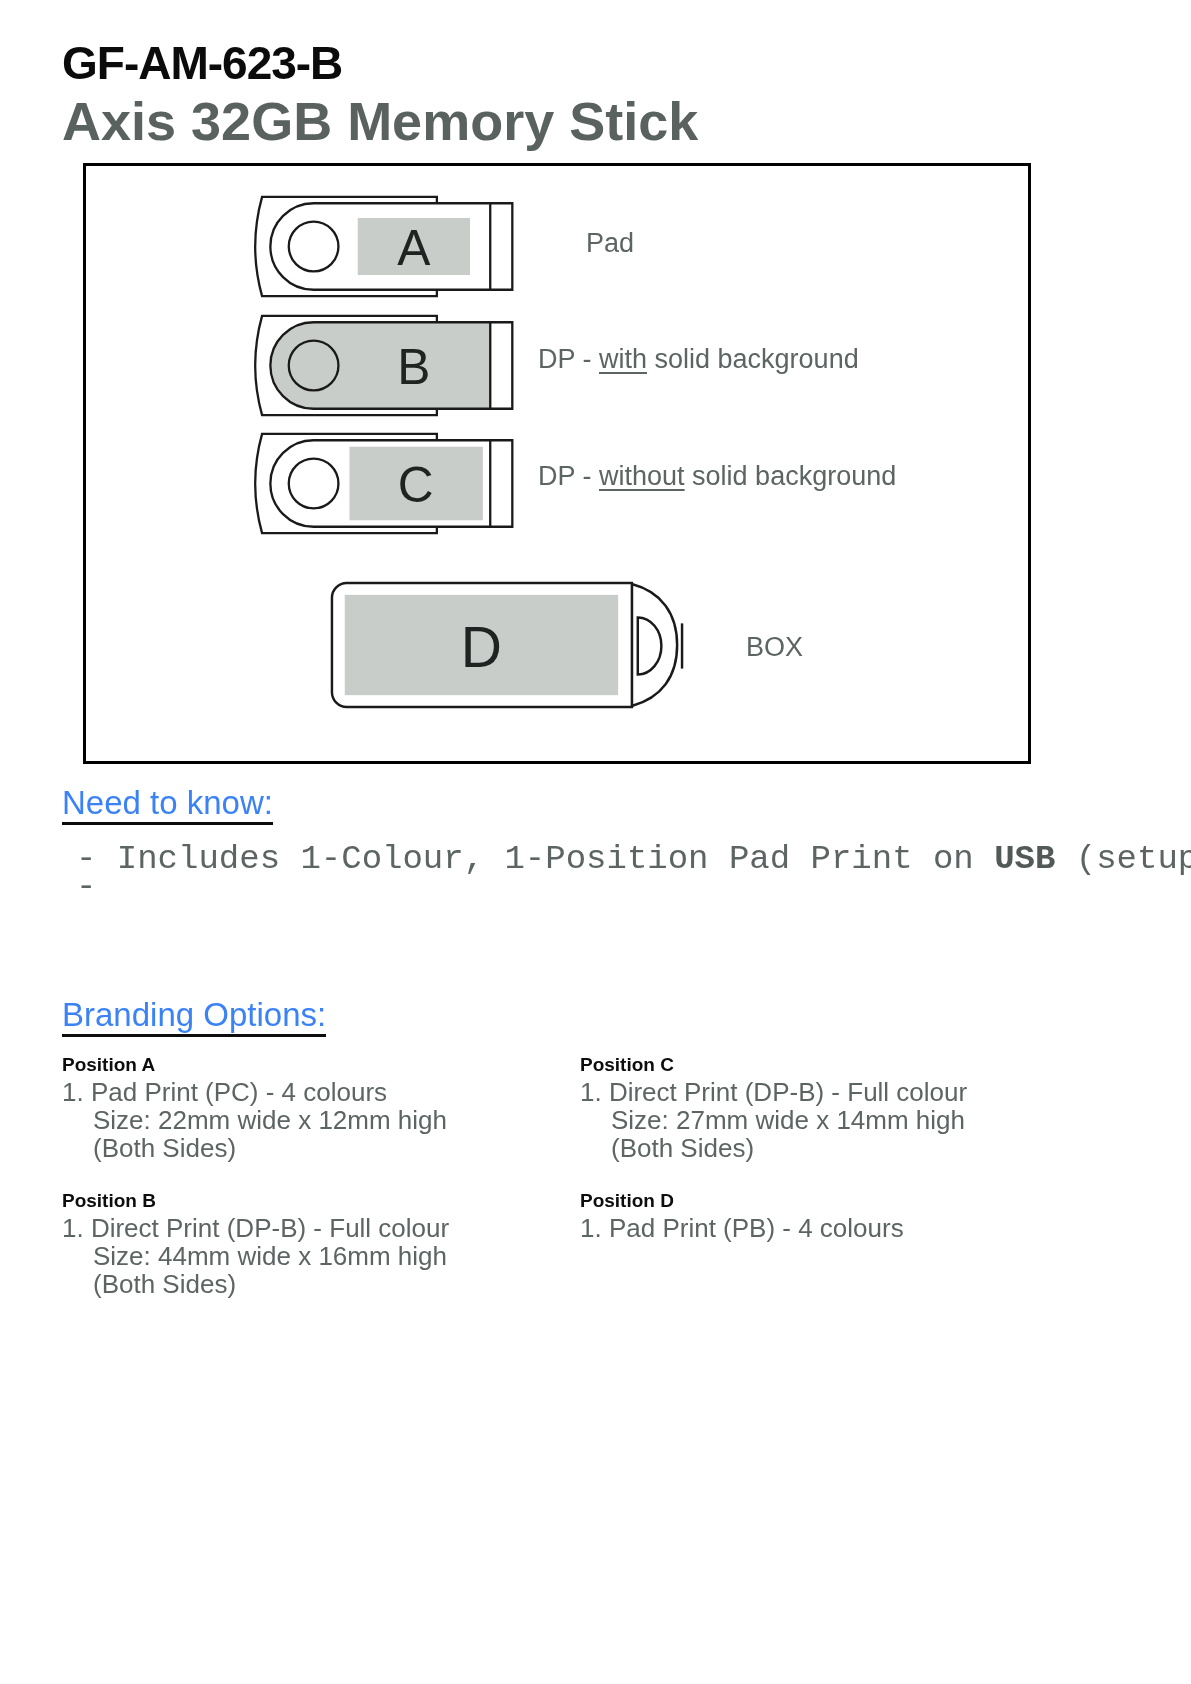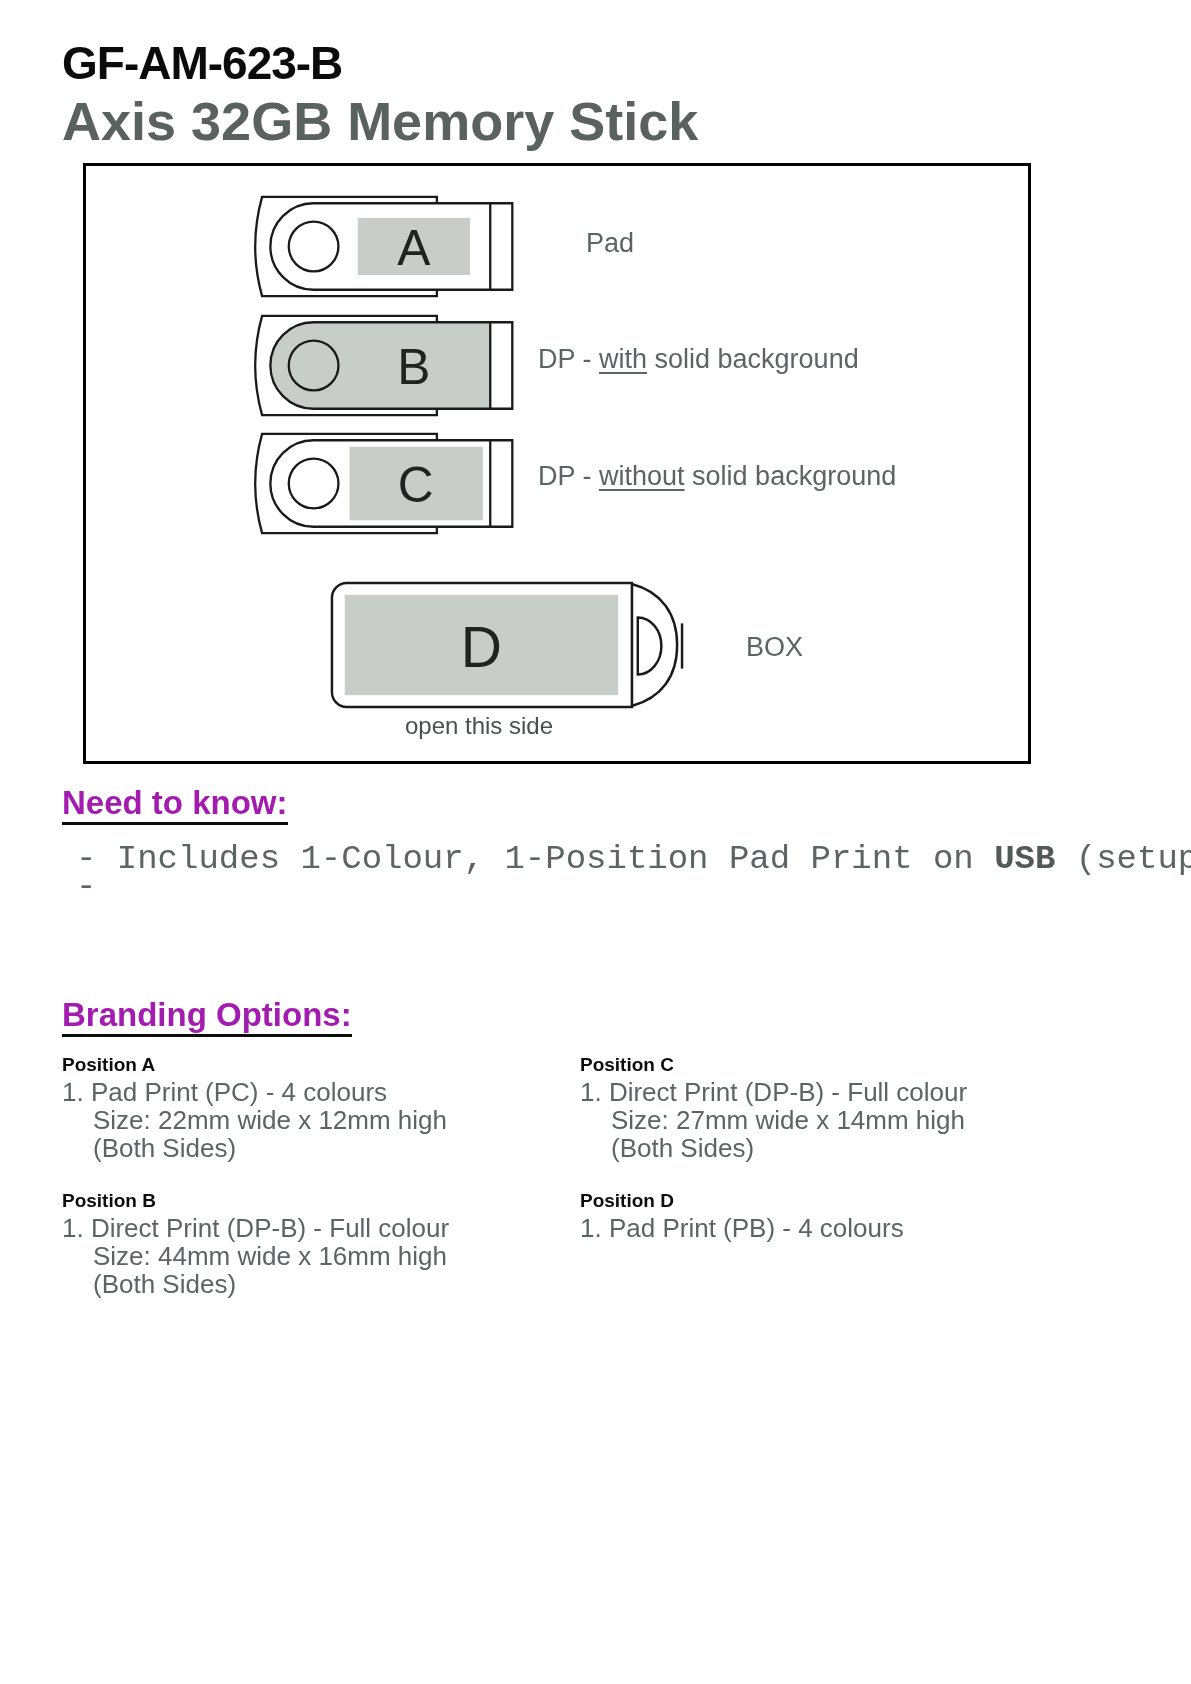--- a/index.html
+++ b/index.html
@@ -33,21 +33,21 @@
     font-size:27px; color:#5c6563; line-height:1.15;
     white-space:nowrap;
   }
   .dia-label .u { text-decoration:underline; text-decoration-thickness:2px; text-underline-offset:4px; }
   .open-caption {
     position:absolute; left:326px; top:712px; width:306px;
     text-align:center; font-size:24px; color:#4a504e;
   }
   .section-heading {
     position:absolute;
-    font-size:33px; font-weight:bold; color:#a21caf;
+    font-size:33px; font-weight:normal; color:#3b82f6;
     line-height:1;
   }
   .section-heading .hu {
     display:inline-block;
     border-bottom:3px solid #0d0d0d;
     padding-bottom:3px;
   }
   .ntk-line {
     position:absolute; left:76px;
     font-size:34px; color:#5c6563; line-height:1.15; white-space:nowrap;font-family:Liberation Mono, monospace;
@@ -125,21 +125,20 @@
       <path d="M 314 38 A 24 29 0 0 1 314 96 Z" fill="#ffffff" stroke="#1a1a1a" stroke-width="2.5"></path>
       <rect x="16" y="15" width="278" height="102" fill="#c9cdca"></rect>
       <text x="155" y="68" font-size="58" fill="#202322" text-anchor="middle" dominant-baseline="central" font-family="Liberation Sans, DejaVu Sans, sans-serif">D</text>
     </svg>
     <div class="dia-label" style="left:660px; top:466px;">
       <span>BOX</span>
     </div>
 
   </div>
 
-  <div class="open-caption">open this side</div>
 
   <div class="section-heading" style="left:62px; top:786px;">
     <span class="hu">Need to know:</span>
   </div>
   <div class="ntk-line" style="top:840px;">
     <span>- Includes 1-Colour, 1-Position Pad Print on </span><b>USB</b><span> (setup fee applies)</span>
   </div>
   <div class="ntk-line" style="top:868px;">-</div>
 
   <div class="section-heading" style="left:62px; top:998px;">

